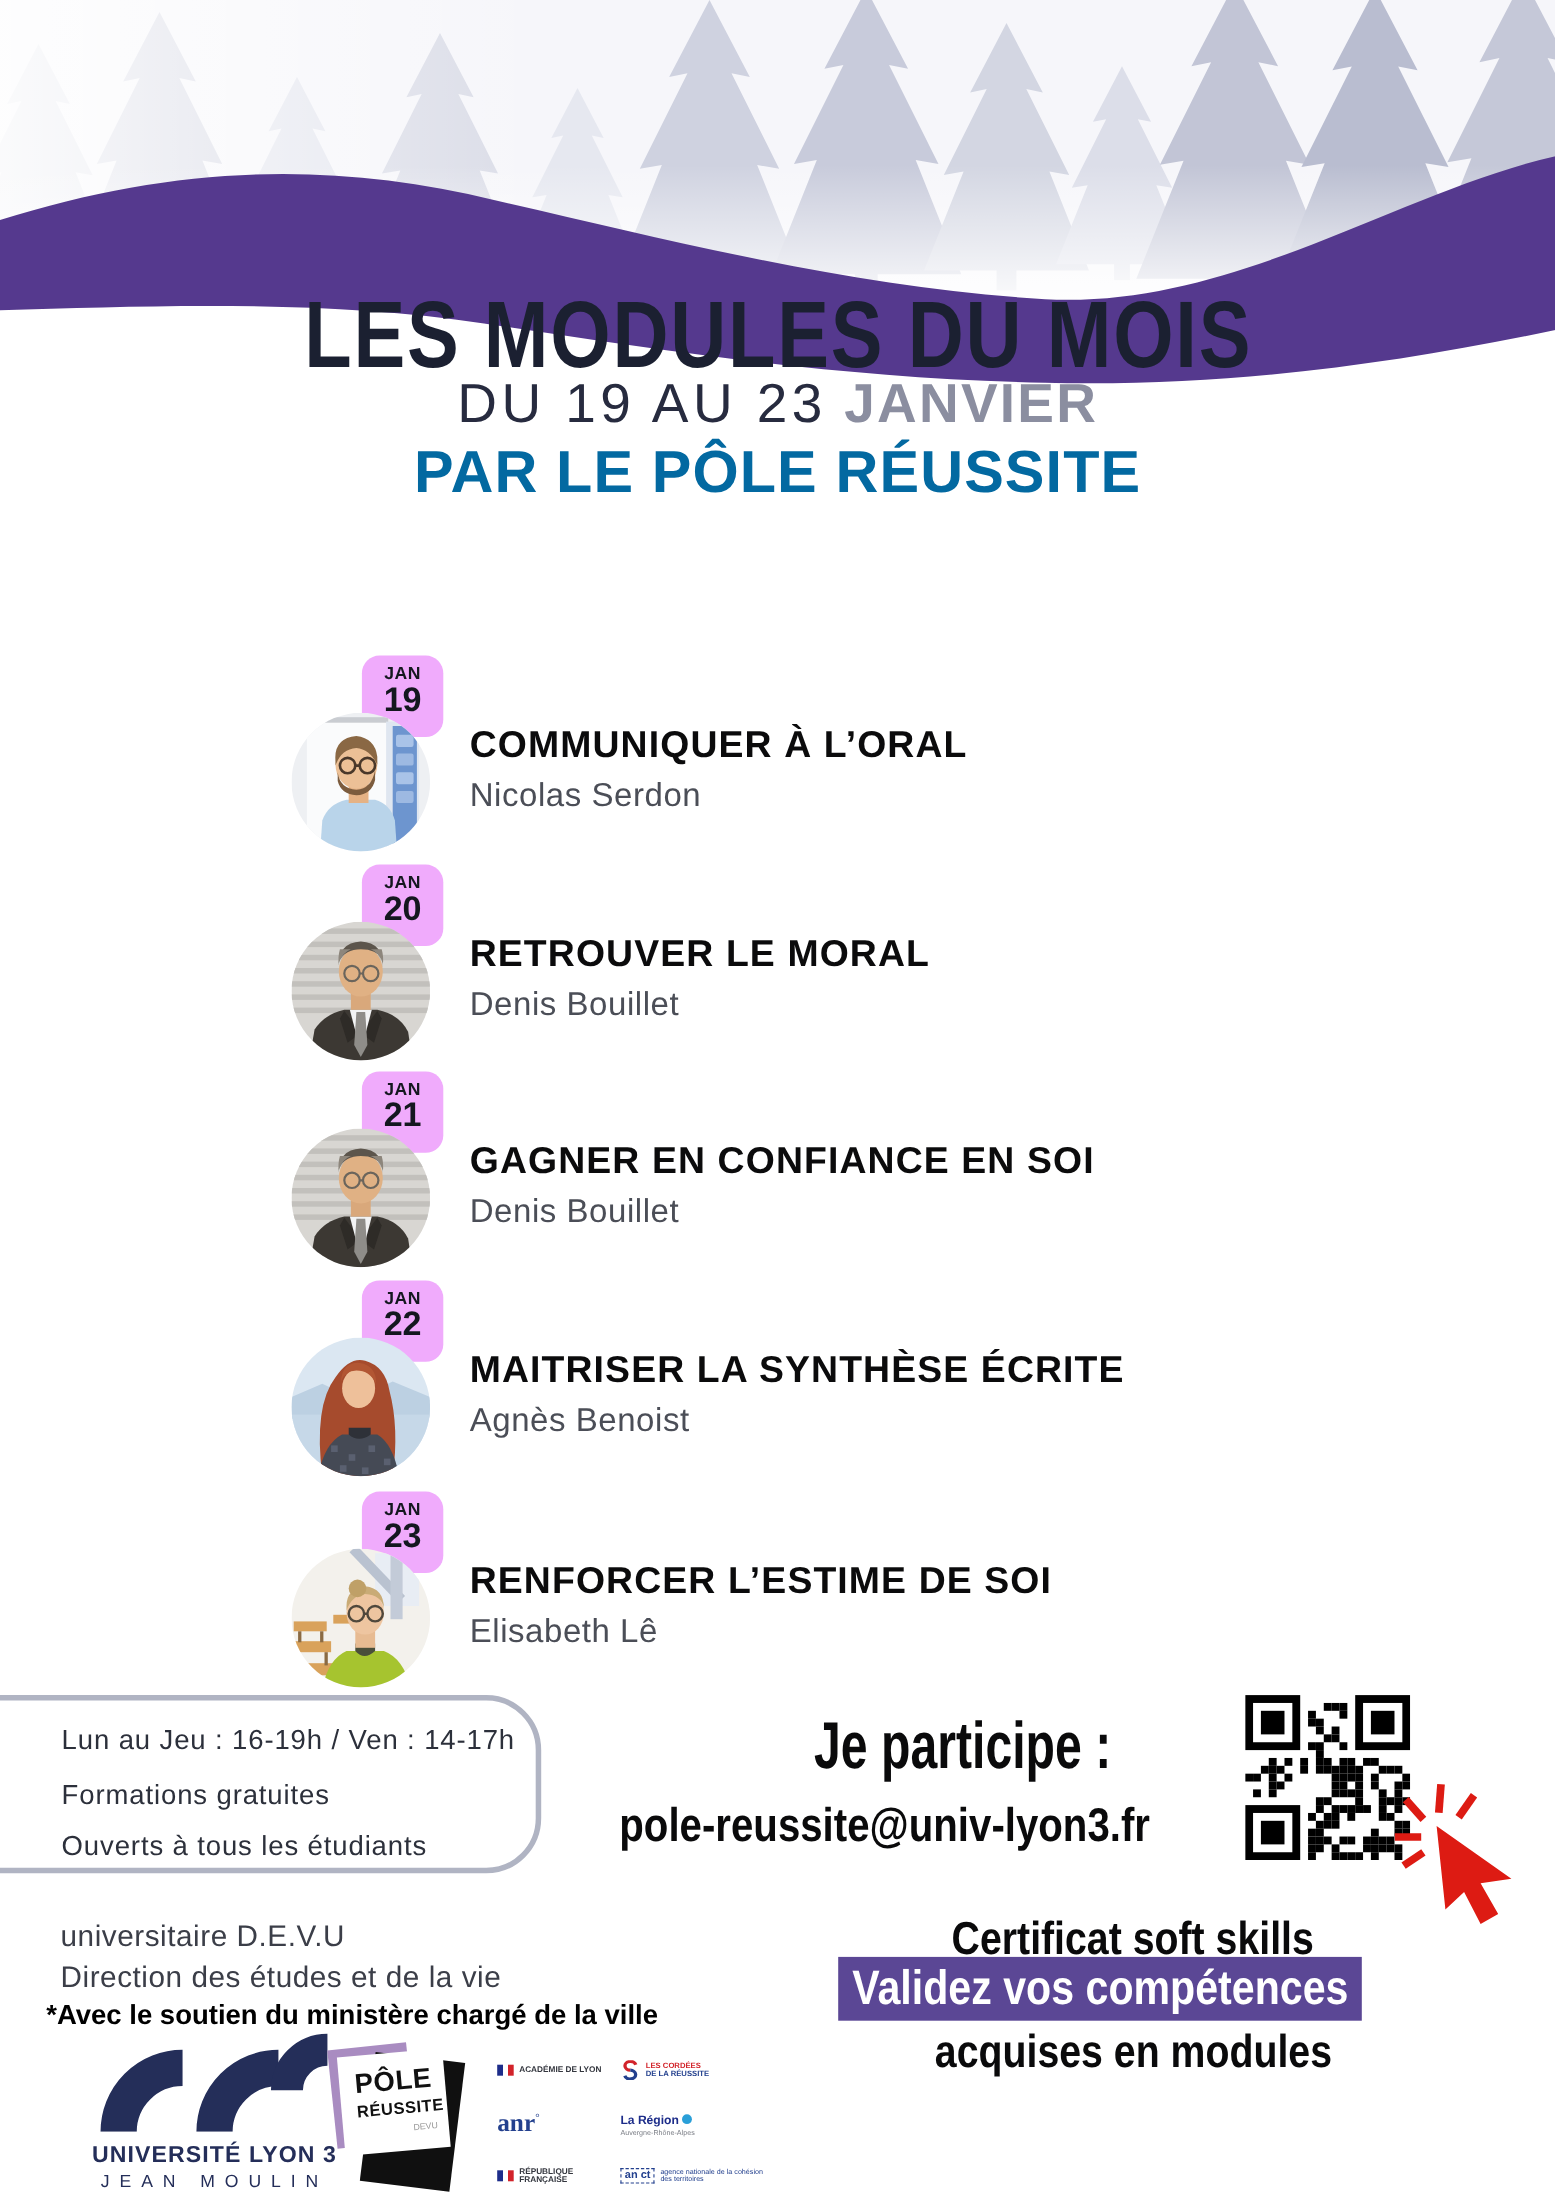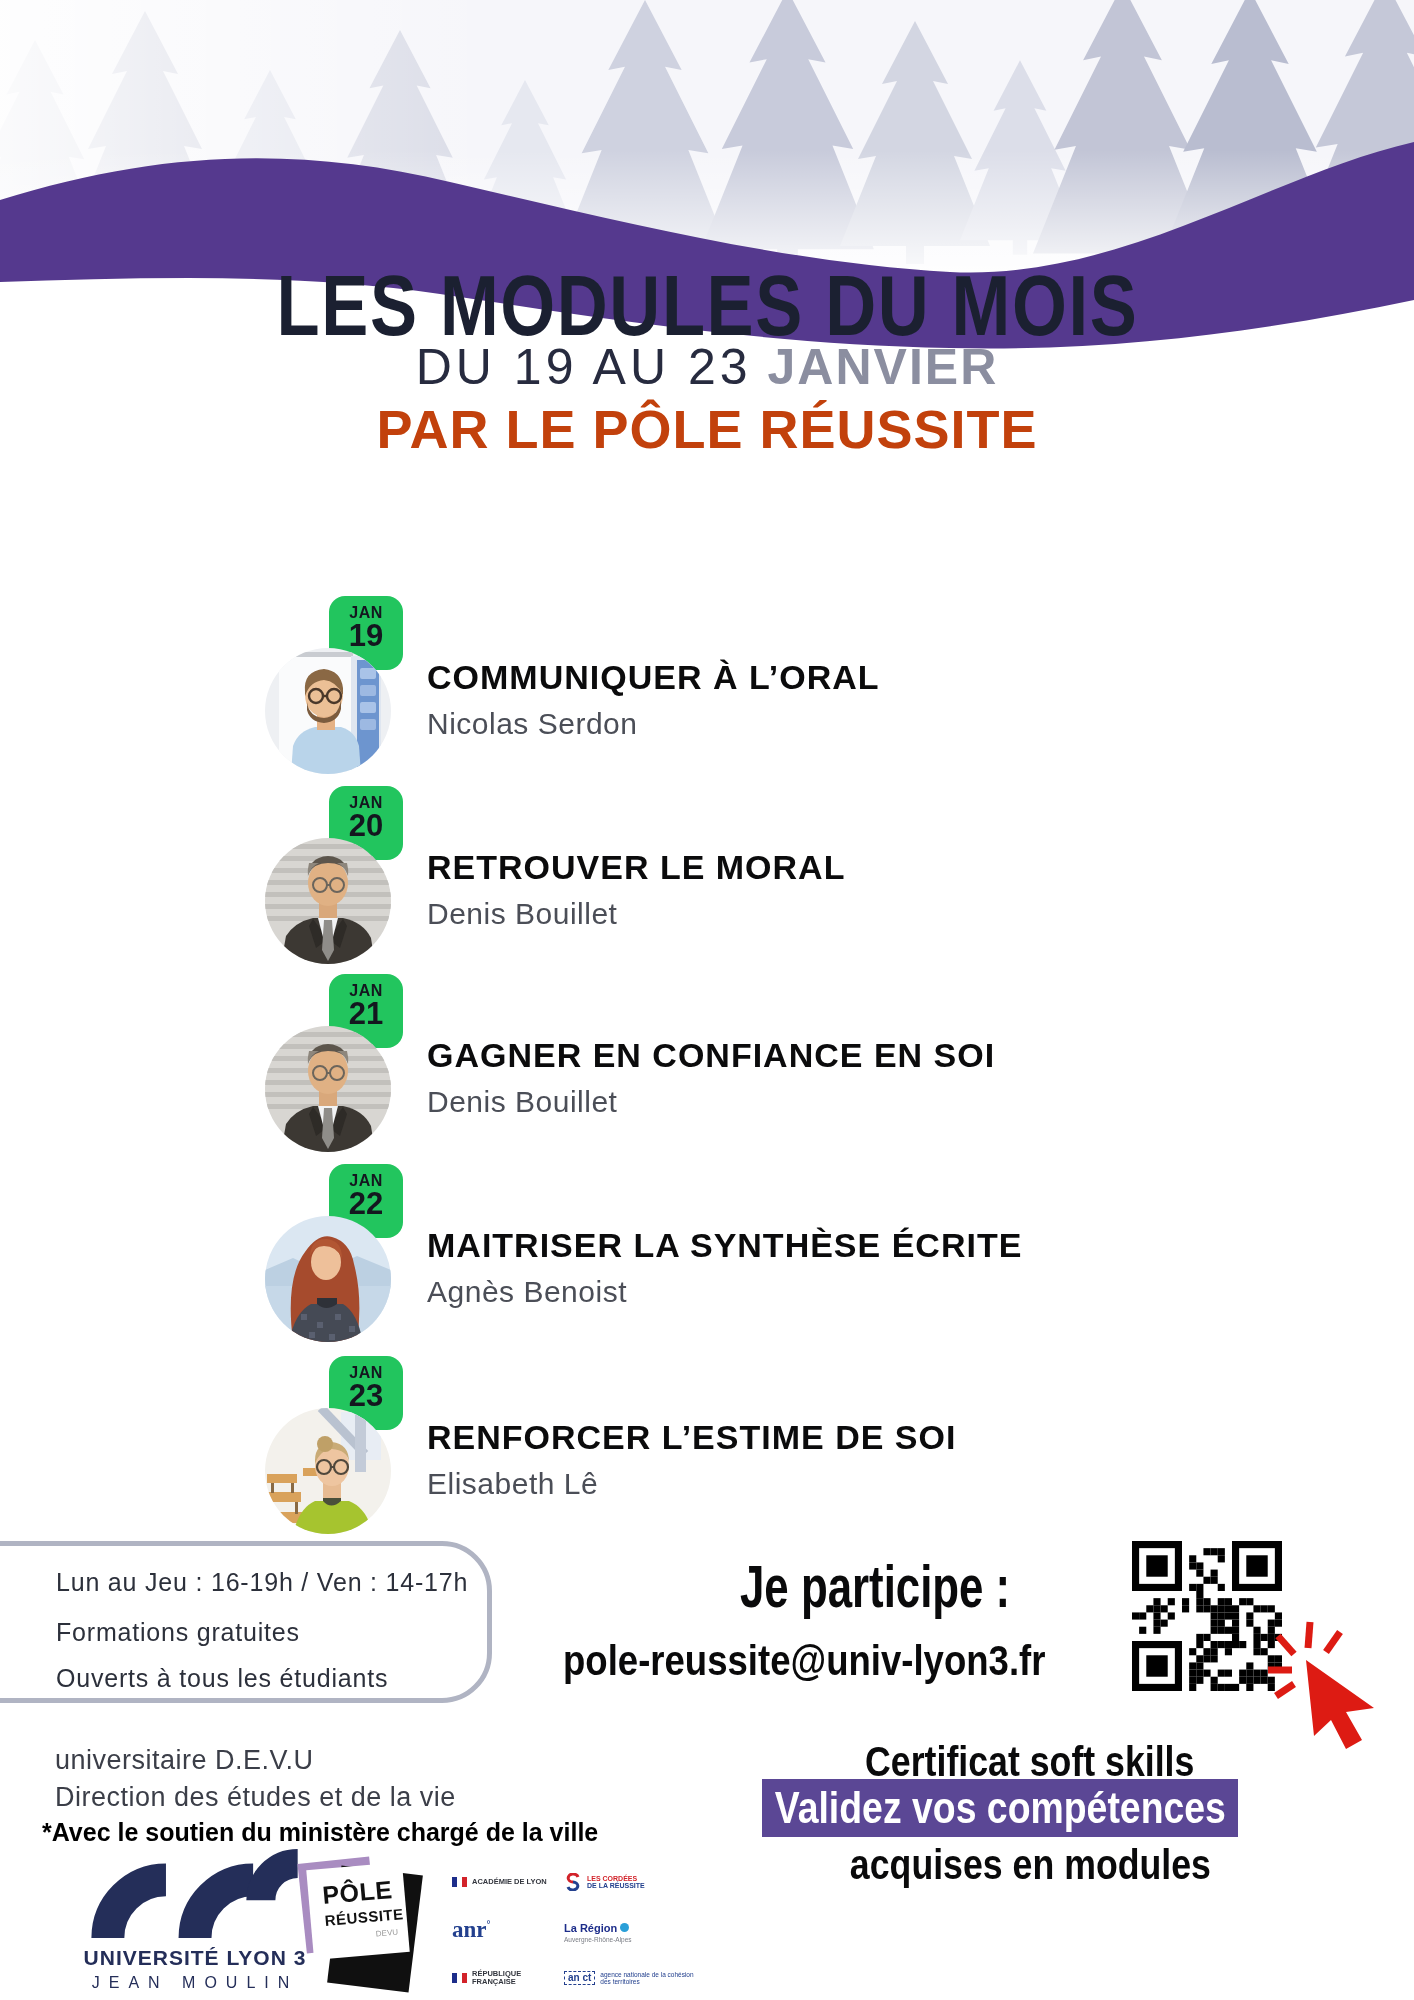--- a/index.html
+++ b/index.html
@@ -10,26 +10,26 @@
   #trees-svg{position:absolute;top:0;left:0;}
   #wave-svg{position:absolute;top:0;left:0;}
 
   .main-title{position:absolute;top:256px;left:0;width:1414px;text-align:center;}
   .main-title span{display:inline-block;font-size:86px;font-weight:900;color:#1b2031;
                    letter-spacing:2px;transform:scaleX(.82);transform-origin:center;white-space:nowrap;}
   .subtitle{position:absolute;top:338px;left:0;width:1414px;text-align:center;white-space:nowrap;}
   .subtitle .thin{font-size:50px;font-weight:400;color:#272b3f;letter-spacing:4px;}
   .subtitle .month{font-size:50px;font-weight:800;color:#8b8ea0;letter-spacing:2px;margin-left:16px;}
   .byline{position:absolute;top:398px;left:0;width:1414px;text-align:center;
-          font-size:54px;font-weight:800;color:#c2410c;letter-spacing:1px;}
+          font-size:54px;font-weight:800;color:#0369a1;letter-spacing:1px;}
 
   
   .module-row{position:absolute;left:265px;width:960px;height:190px;}
   .date-badge{position:absolute;left:64px;top:0;width:74px;height:74px;border-radius:16px;
-              background:#22c55e;text-align:center;padding-top:9px;box-sizing:border-box;z-index:1;}
+              background:#f0abfc;text-align:center;padding-top:9px;box-sizing:border-box;z-index:1;}
   .date-badge .m{font-size:16px;font-weight:800;color:#14171f;letter-spacing:.5px;line-height:16px;}
   .date-badge .d{font-size:31px;font-weight:800;color:#14171f;line-height:30px;}
   .avatar{position:absolute;left:0;top:52px;width:126px;height:126px;z-index:2;}
   .mtext{position:absolute;left:162px;top:62px;}
   .mtitle{font-size:34px;font-weight:800;color:#0b0b0c;letter-spacing:1px;white-space:nowrap;}
   .mspeaker{margin-top:10px;font-size:30px;font-weight:400;color:#4b4e57;letter-spacing:.5px;}
 
   
   .info-box{position:absolute;left:-54px;top:1541px;width:546px;height:162px;
             border:5px solid #b0b4c3;border-radius:50px;background:#fff;box-sizing:border-box;}

